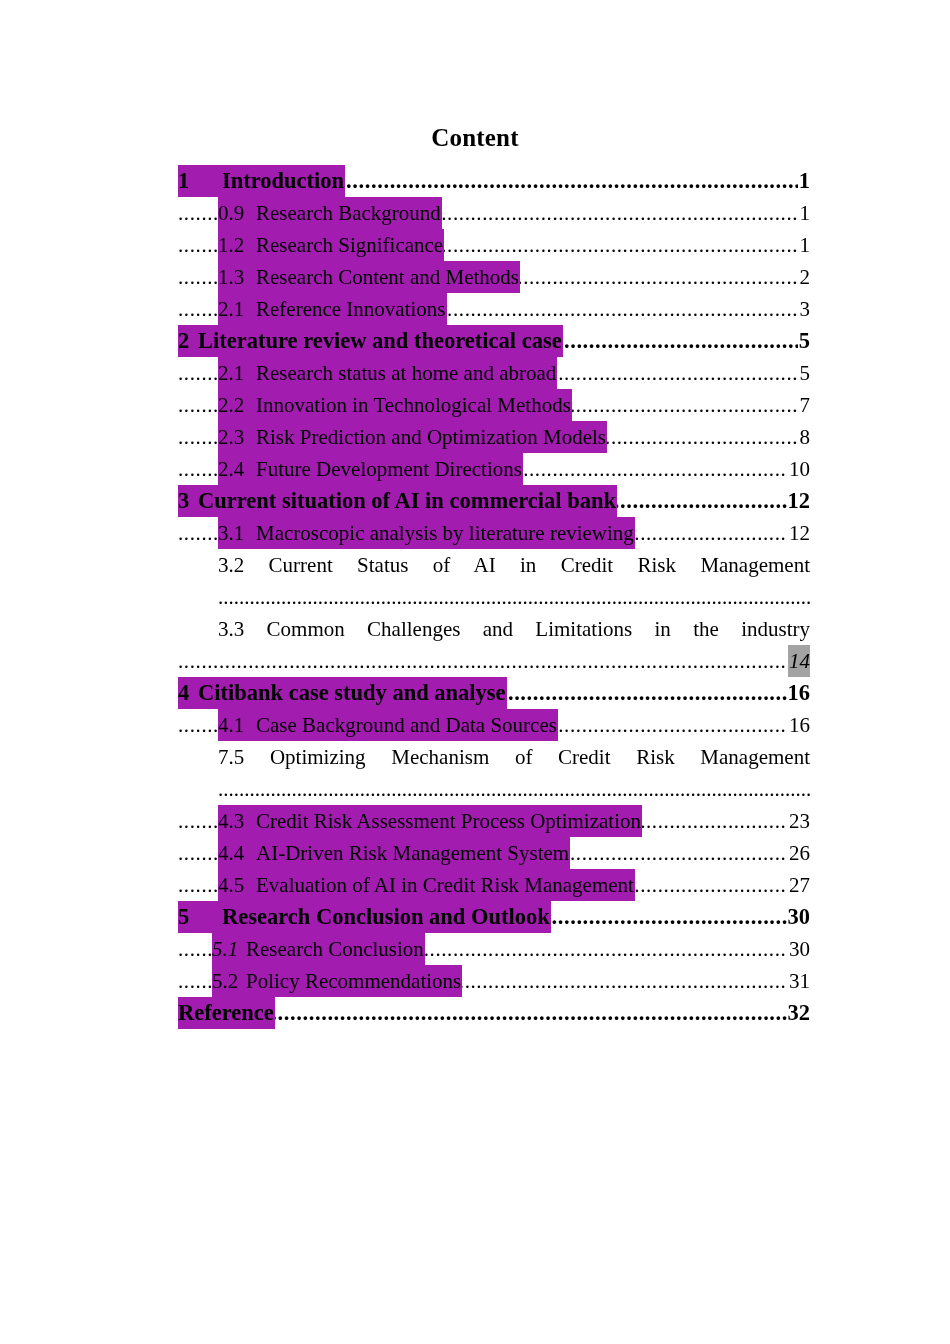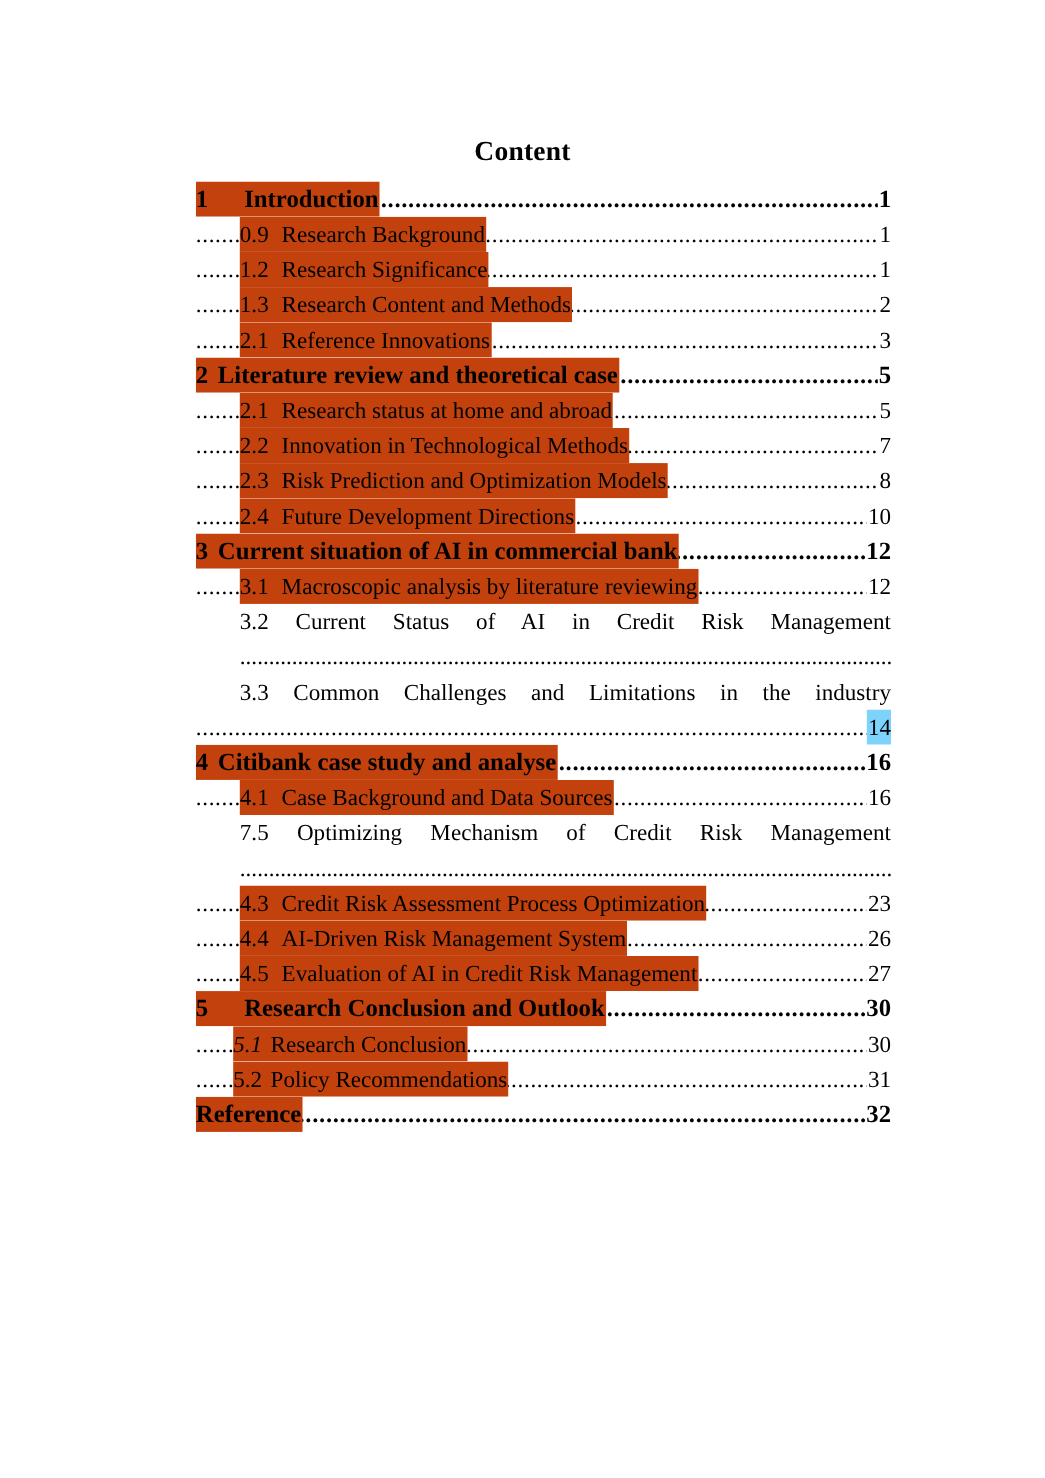--- a/index.html
+++ b/index.html
@@ -59,21 +59,21 @@
     right: 0;
     z-index: 0;
     overflow: hidden;
     white-space: nowrap;
     line-height: 32px;
     letter-spacing: 0.6px;
   }
   .row .inner {
     position: relative;
     z-index: 2;
-    background: #c2410c;
+    background: #a21caf;
     display: inline-block;
     padding-right: 1px;
   }
   .row .pg {
     position: absolute;
     right: 0;
     bottom: 0;
     z-index: 3;
     background: #ffffff;
     padding-left: 1px;
@@ -136,22 +136,23 @@
   }
   .fullbleed .leader {
     position: absolute;
     left: 0; right: 0; bottom: 0;
     overflow: hidden;
     letter-spacing: 0.6px;
   }
   .fullbleed .pg {
     position: absolute;
     right: 0; bottom: 0;
-    background: #7dd3fc;
+    background: #a3a3a3;
     padding-left: 1px;
+    font-style: italic;
   }
 
   .justline {
     display: block;
     text-align: justify;
     text-align-last: justify;
     white-space: normal;
     line-height: 32px;
     height: 32px;
     overflow: hidden;

